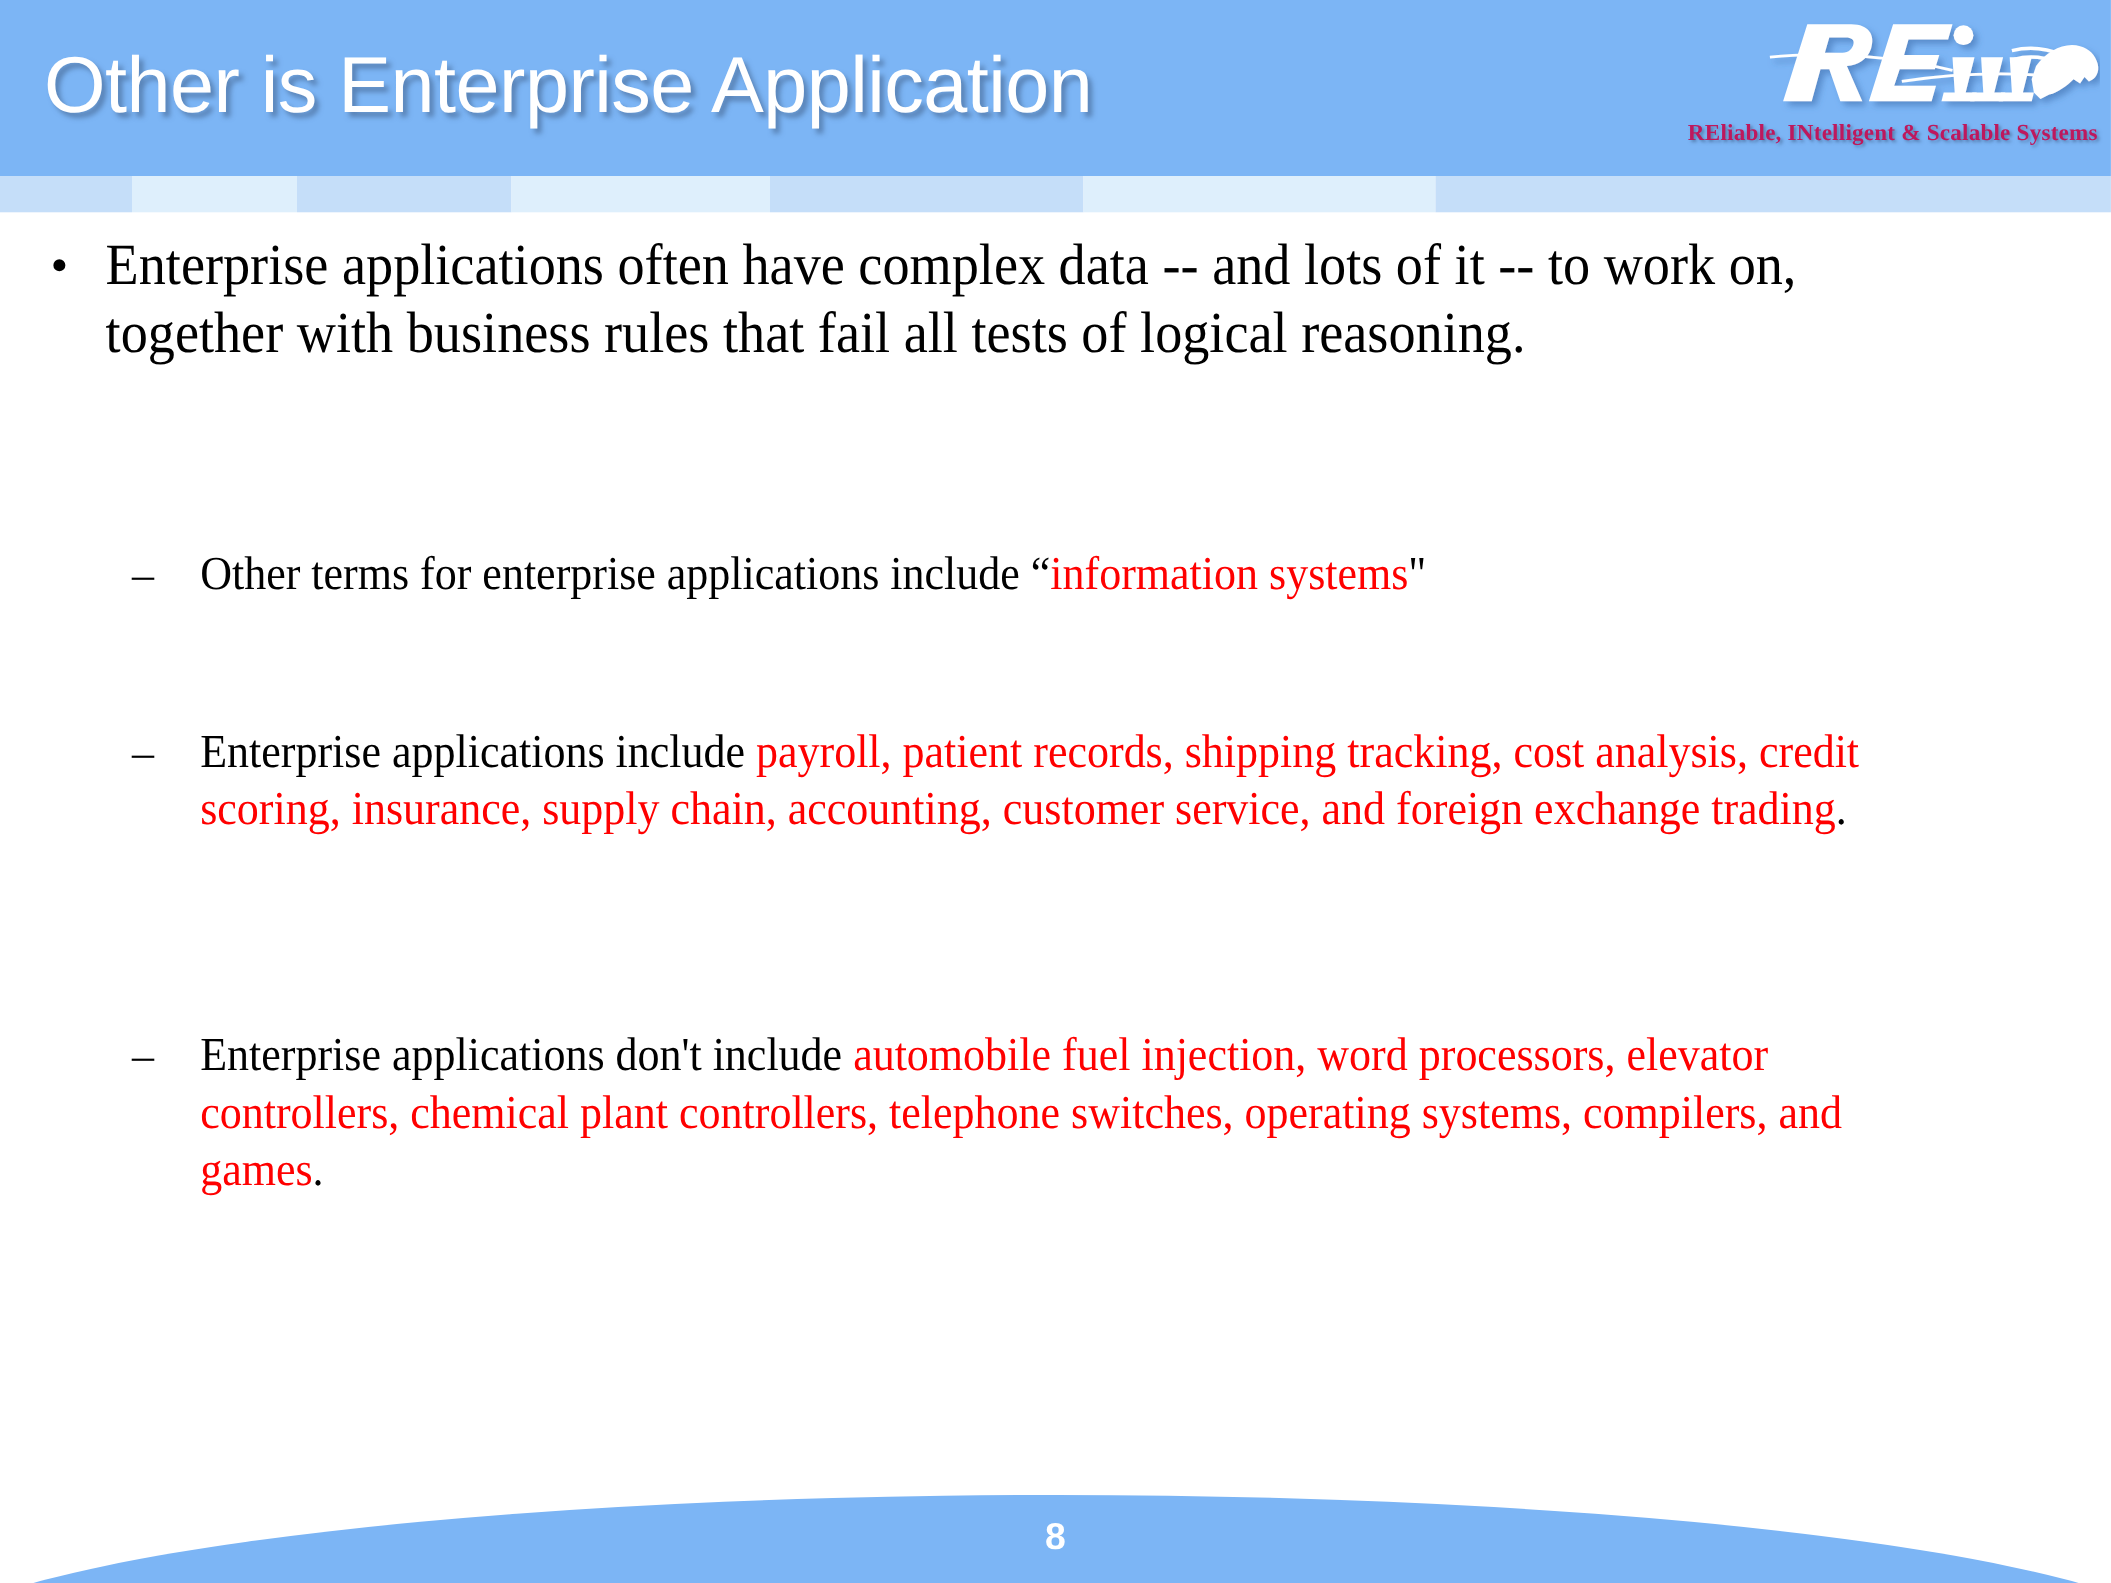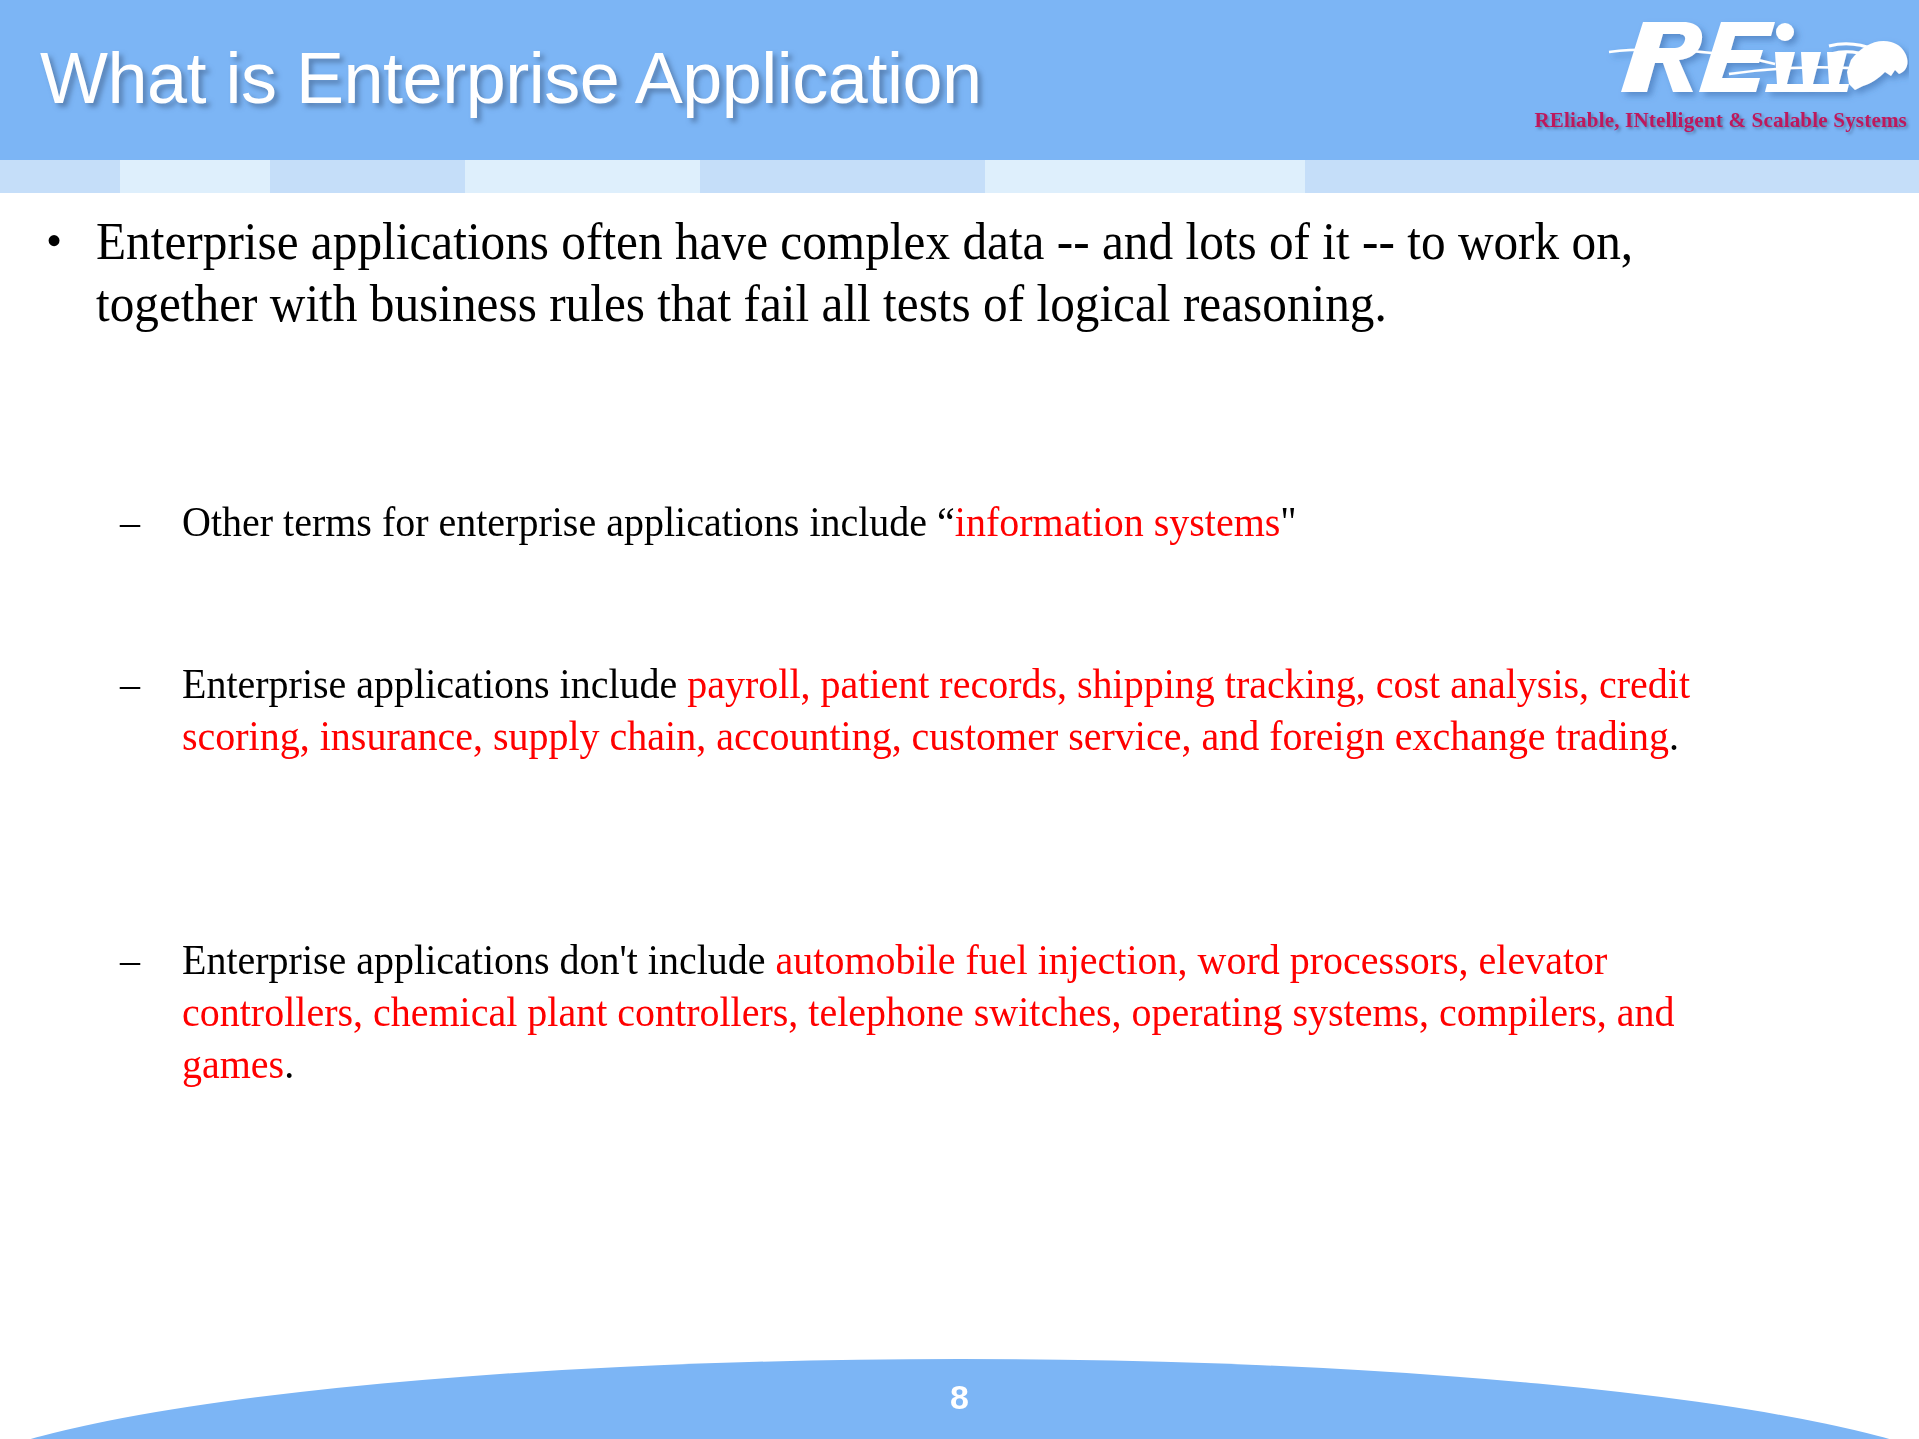--- a/index.html
+++ b/index.html
@@ -177,21 +177,21 @@
     font-weight: 700;
   }
 </style>
 </head>
 <body>
 
 <div id="slide">
 
   <div id="header-band"></div>
 
-  <div id="slide-title">What is Enterprise Application</div>
+  <div id="slide-title">Other is Enterprise Application</div>
 
   <div id="logo-block">
     <svg id="logo-mark" viewBox="0 0 330 96" xmlns="http://www.w3.org/2000/svg" aria-hidden="true">
       <defs>
         <filter id="lsh" x="-30%" y="-30%" width="180%" height="180%">
           <feDropShadow dx="4" dy="4" stdDeviation="3" flood-color="#3A6AA8" flood-opacity="0.55"></feDropShadow>
         </filter>
       </defs>
       <g filter="url(#lsh)" fill="#ffffff">
 

